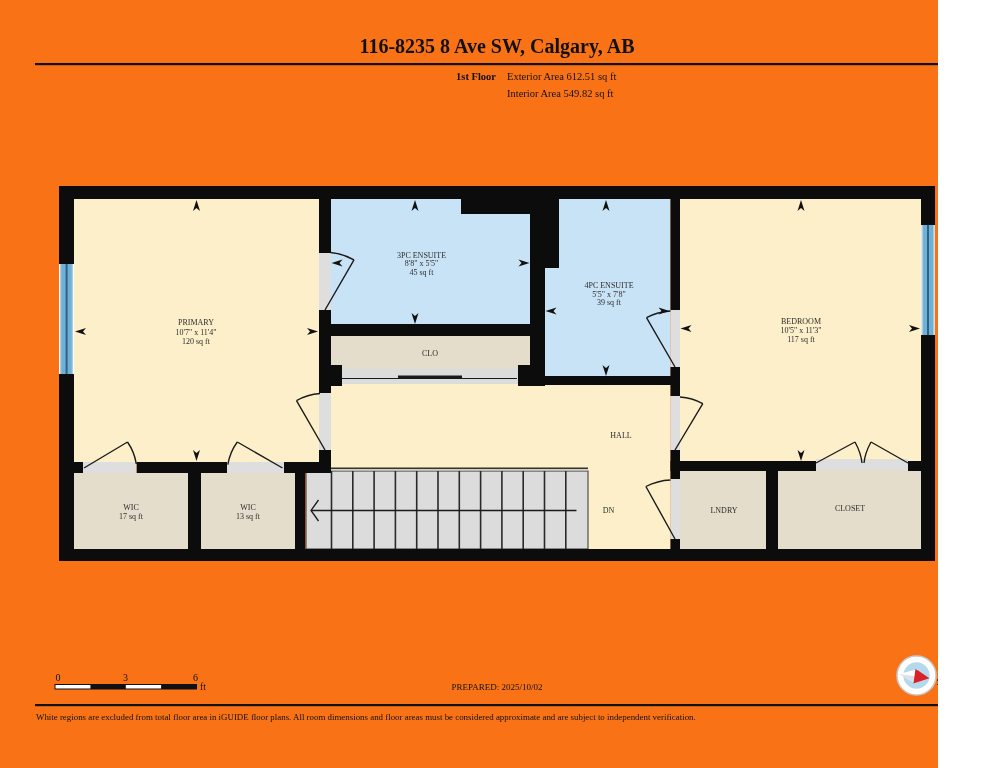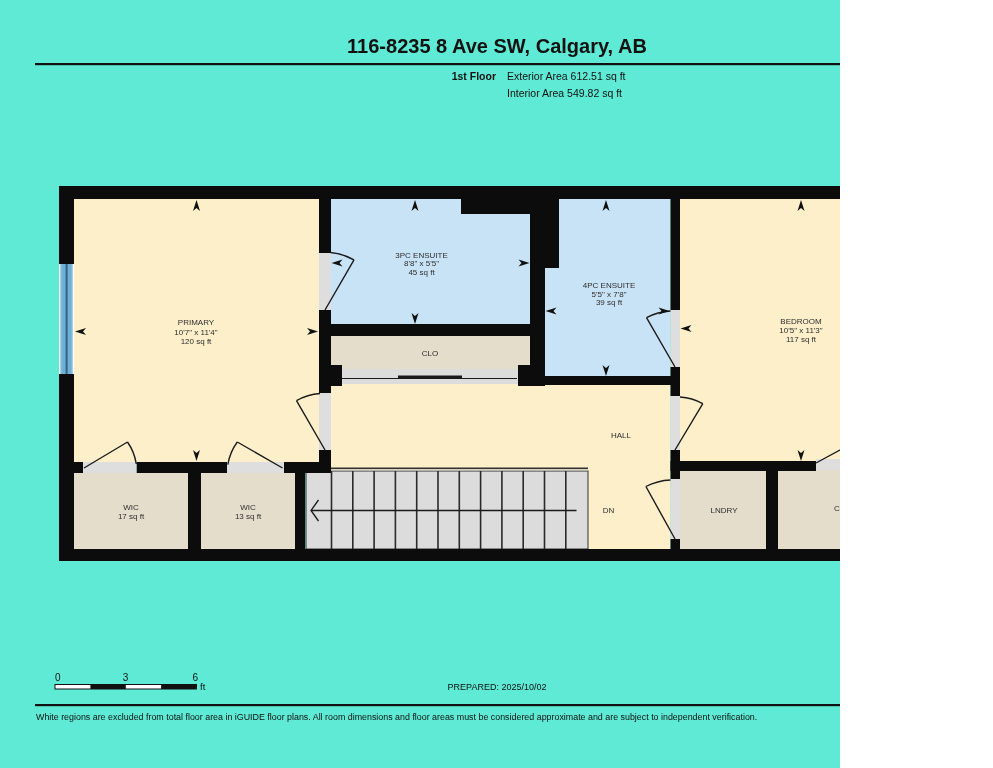--- a/index.html
+++ b/index.html
@@ -1,16 +1,16 @@
 <!DOCTYPE html>
 <html><head>
 <meta charset="utf-8">
 <style>
 html,body{margin:0;padding:0;background:#ffffff;}
-#page{position:relative;width:840px;height:768px;background:#5eead4;font-family:Liberation Sans, sans-serif;overflow:hidden;}
+#page{position:relative;width:938px;height:768px;background:#f97316;font-family:Liberation Serif, serif;overflow:hidden;}
 svg{position:absolute;left:0;top:0;}
 </style>
 </head>
 <body>
 <div id="page">
 <svg width="993" height="768" viewBox="0 0 993 768" xmlns="http://www.w3.org/2000/svg">
 
 <text x="497" y="53" font-size="20" font-weight="bold" fill="#111" text-anchor="middle">116-8235 8 Ave SW, Calgary, AB</text>
 
 <rect x="35" y="63" width="922" height="2.2" fill="#111"></rect>

